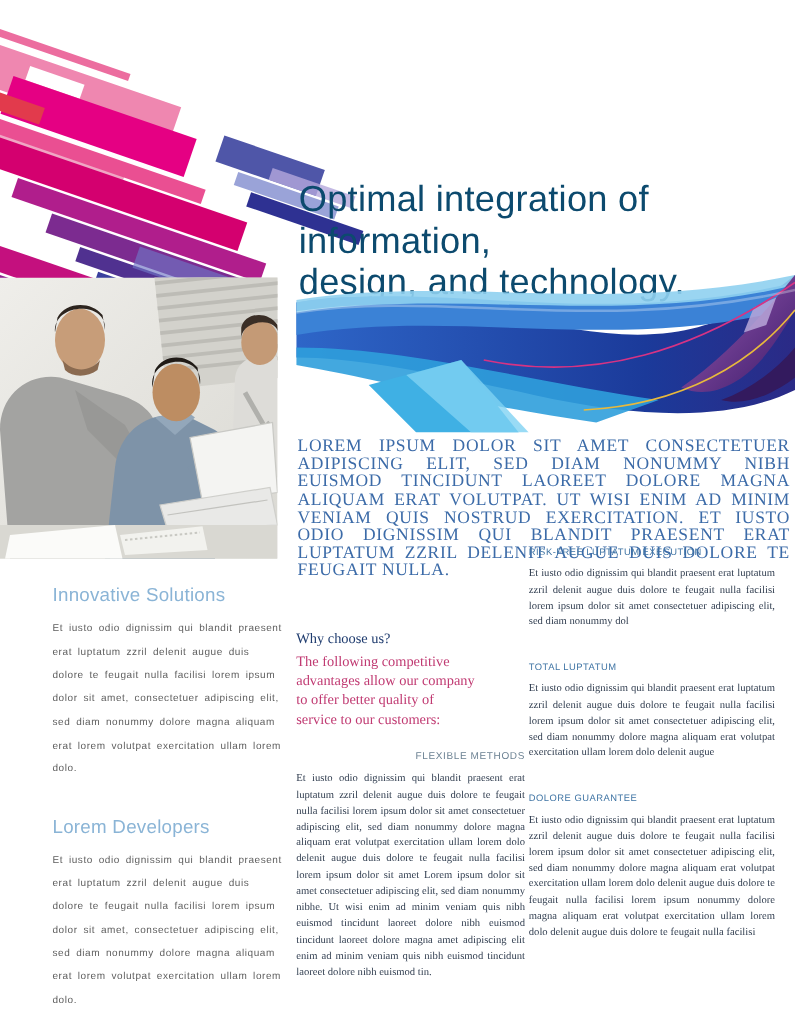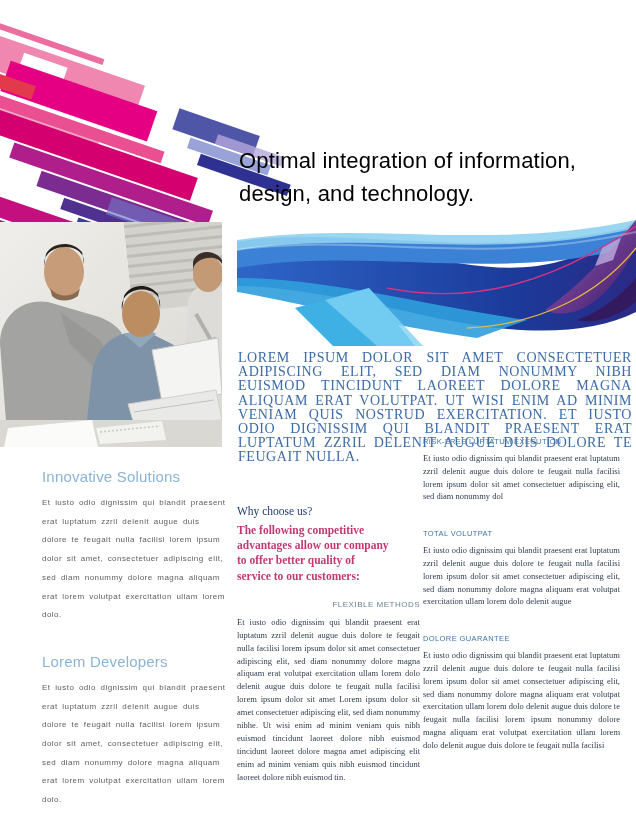--- a/index.html
+++ b/index.html
@@ -1,40 +1,40 @@
 <!DOCTYPE html>
 <html><head>
 <meta charset="utf-8">
 <style>
   html,body{margin:0;padding:0;background:#ffffff;}
   .page{position:relative;width:636px;height:818px;background:#ffffff;overflow:hidden;
         font-family:"Liberation Sans",sans-serif;}
   .abs{position:absolute;}
 
   
-  .headline{left:239px;top:144px;width:386px;font-size:22px;line-height:33px;
-            color:#000000;letter-spacing:.2px;white-space:pre-line;}
+  .headline{left:239px;top:144px;width:386px;font-size:29px;line-height:33px;
+            color:#0c4a6e;letter-spacing:.2px;white-space:pre-line;}
 
   
   .intro{left:238px;top:351px;width:394px;font-family:"Liberation Serif",serif;
          font-size:14px;line-height:14.2px;color:#3c6ba8;letter-spacing:.55px;
          text-align:justify;}
 
   
   .leftcol{left:42px;top:468px;width:184px;}
   .left-sec + .left-sec{margin-top:28px;}
   .side-h{font-size:15px;color:#8ab4d6;letter-spacing:.2px;font-weight:400;}
   .side-body{margin-top:9px;font-size:8px;line-height:18.7px;color:#5e5e5e;
              letter-spacing:.45px;word-spacing:2px;}
 
   
   .midcol{left:237px;top:505px;width:183px;}
   .mid-h{font-family:"Liberation Serif",serif;font-weight:normal;font-size:11.5px;
          color:#1e3b6e;}
-  .mid-lead{margin-top:6px;font-family:"Liberation Serif",serif;font-weight:bold;
+  .mid-lead{margin-top:6px;font-family:"Liberation Serif",serif;font-weight:normal;
             font-size:11.5px;line-height:15.2px;color:#c03a72;white-space:pre-line;}
   .caps-h{margin-top:16px;font-size:8px;letter-spacing:.5px;color:#6c8293;text-align:right;}
   .serif-body{margin-top:7px;font-family:"Liberation Serif",serif;font-size:8.5px;
               line-height:12.9px;color:#303d4f;text-align:justify;}
 
   
   .rightcol{left:423px;top:433px;width:197px;}
   .right-sec + .right-sec{margin-top:22px;}
   .caps-h-r{font-size:7.5px;letter-spacing:.4px;color:#3f74a4;padding-top:4px;}
   .serif-body-r{margin-top:6px;font-family:"Liberation Serif",serif;font-size:8.5px;
@@ -183,21 +183,21 @@
     <div class="caps-h">FLEXIBLE METHODS</div>
     <div class="serif-body">Et iusto odio dignissim qui blandit praesent erat luptatum zzril delenit augue duis dolore te feugait nulla facilisi lorem ipsum dolor sit amet consectetuer adipiscing elit, sed diam nonummy dolore magna aliquam erat volutpat exercitation ullam lorem dolo delenit augue duis dolore te feugait nulla facilisi lorem ipsum dolor sit amet Lorem ipsum dolor sit amet consectetuer adipiscing elit, sed diam nonummy nibhe. Ut wisi enim ad minim veniam quis nibh euismod tincidunt laoreet dolore nibh euismod tincidunt laoreet dolore magna amet adipiscing elit enim ad minim veniam quis nibh euismod tincidunt laoreet dolore nibh euismod tin.</div>
   </div>
 
   <div class="abs rightcol">
     <div class="right-sec">
       <div class="caps-h-r">RISK-FREE LUPTATUM EXECUTION</div>
       <div class="serif-body-r">Et iusto odio dignissim qui blandit praesent erat luptatum zzril delenit augue duis dolore te feugait nulla facilisi lorem ipsum dolor sit amet consectetuer adipiscing elit, sed diam nonummy dol</div>
     </div>
     <div class="right-sec">
-      <div class="caps-h-r">TOTAL VOLUTPAT</div>
+      <div class="caps-h-r">TOTAL LUPTATUM</div>
       <div class="serif-body-r">Et iusto odio dignissim qui blandit praesent erat luptatum zzril delenit augue duis dolore te feugait nulla facilisi lorem ipsum dolor sit amet consectetuer adipiscing elit, sed diam nonummy dolore magna aliquam erat volutpat exercitation ullam lorem dolo delenit augue</div>
     </div>
     <div class="right-sec">
       <div class="caps-h-r">DOLORE GUARANTEE</div>
       <div class="serif-body-r">Et iusto odio dignissim qui blandit praesent erat luptatum zzril delenit augue duis dolore te feugait nulla facilisi lorem ipsum dolor sit amet consectetuer adipiscing elit, sed diam nonummy dolore magna aliquam erat volutpat exercitation ullam lorem dolo delenit augue duis dolore te feugait nulla facilisi lorem ipsum nonummy dolore magna aliquam erat volutpat exercitation ullam lorem dolo delenit augue duis dolore te feugait nulla facilisi</div>
     </div>
   </div>
 
 </div>
 

